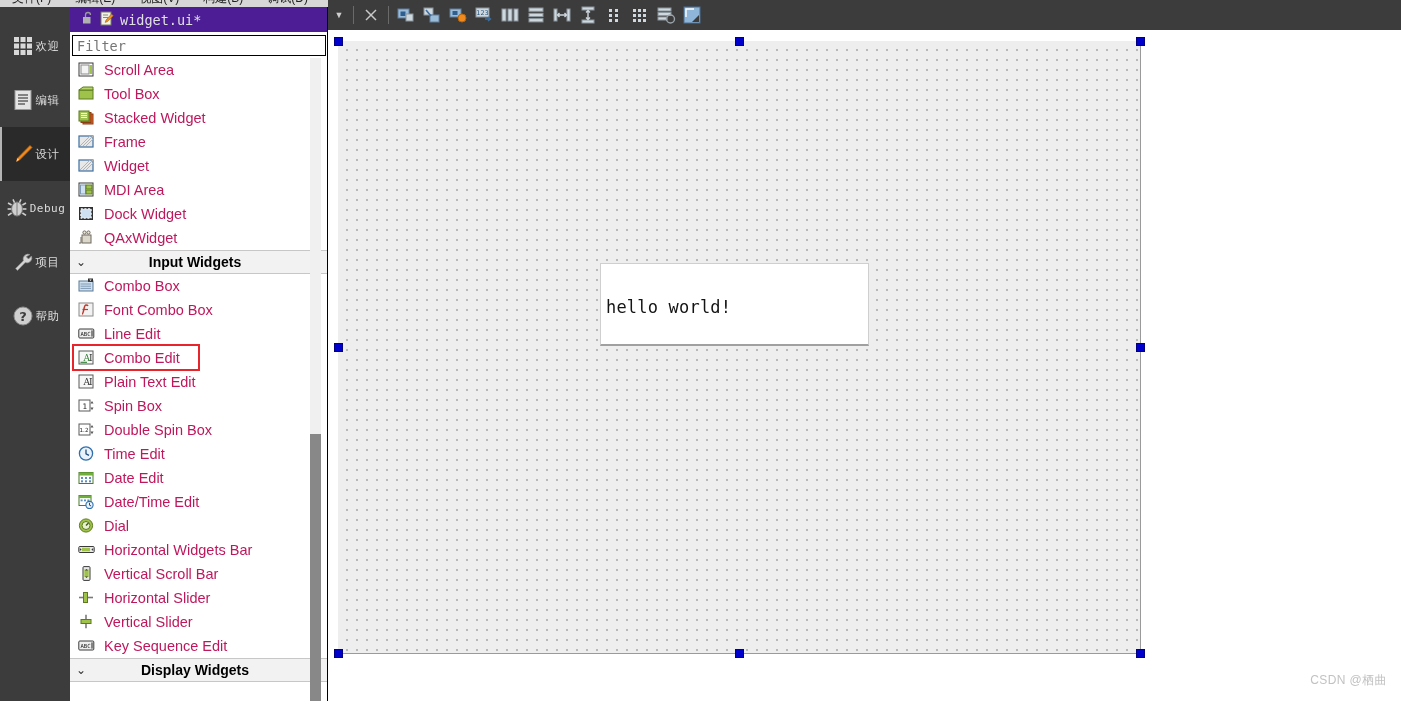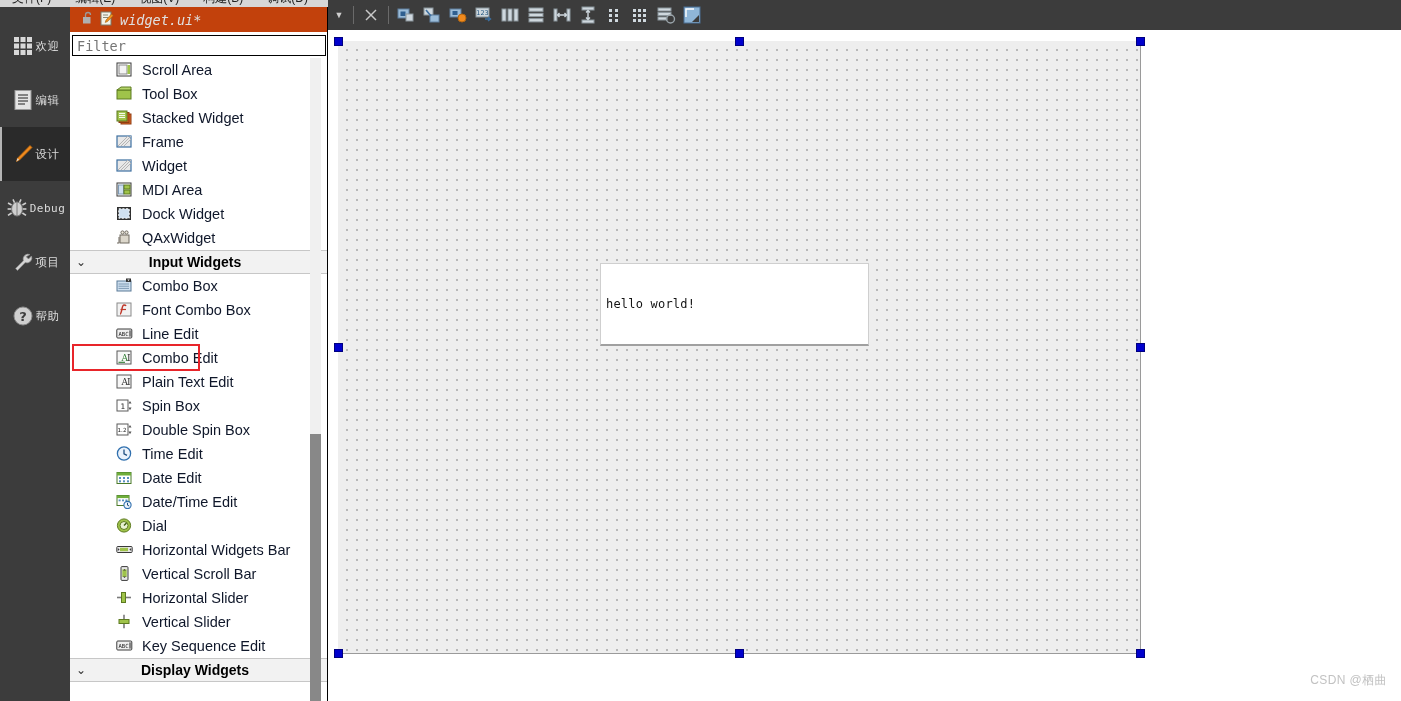--- a/index.html
+++ b/index.html
@@ -53,22 +53,22 @@
   
   .wbox {
     position: absolute; left: 70px; top: 7px;
     width: 258px; height: 694px;
     background: #ffffff;
     border-right: 1px solid #000;
     overflow: hidden;
   }
   .wbox-tabstrip {
     position: absolute; left: 0; top: 0; width: 258px; height: 25px;
-    background: #c2410c;
-    display: flex; align-items: center; font-style: italic;
+    background: #4c1d95;
+    display: flex; align-items: center;
   }
   .wbox-tab {
     display: flex; align-items: center; gap: 6px;
     padding-left: 12px; height: 25px;
     color: #e0e0e0;
     font-family: "DejaVu Sans Mono", monospace;
     font-size: 13.5px;
   }
   .filterbar {
     position: absolute; left: 2px; top: 28px;
@@ -87,24 +87,23 @@
   .wlist {
     position: absolute; left: 0; top: 51px; width: 258px; bottom: 0;
     overflow: hidden;
   }
   .wrow {
     display: flex; align-items: center;
     height: 24px;
     padding-left: 8px;
     gap: 8px;
     font-size: 14.5px;
-    color: #0f172a;
+    color: #be185d;
     cursor: pointer;
     white-space: nowrap;
-    margin-left: 38px;
   }
   .wrow .wlabel { font-family: "Liberation Sans", sans-serif; }
   .wcat {
     display: flex; align-items: center;
     height: 24px;
     border-top: 1px solid #c7c7c7;
     border-bottom: 1px solid #c7c7c7;
     background: #f2f2f2;
     font-weight: bold;
     font-size: 14px;
@@ -190,21 +189,21 @@
   .textedit {
     position: absolute; left: 262px; top: 222px;
     width: 269px; height: 83px;
     background: #ffffff;
     border: 1px solid #cfcfcf;
     border-bottom: 2px solid #a0a0a0;
     padding: 4px 5px;
   }
   .textedit .line {
     font-family: "DejaVu Sans Mono", monospace;
-    font-size: 12px;
+    font-size: 17px;
     color: #141414;
     position: absolute; left: 5px; top: 33px;
     letter-spacing: .2px;
   }
 
   
   .watermark {
     position: absolute; right: 14px; bottom: 12px;
     font-size: 12px; color: #c2c2c2;
     letter-spacing: .4px;

